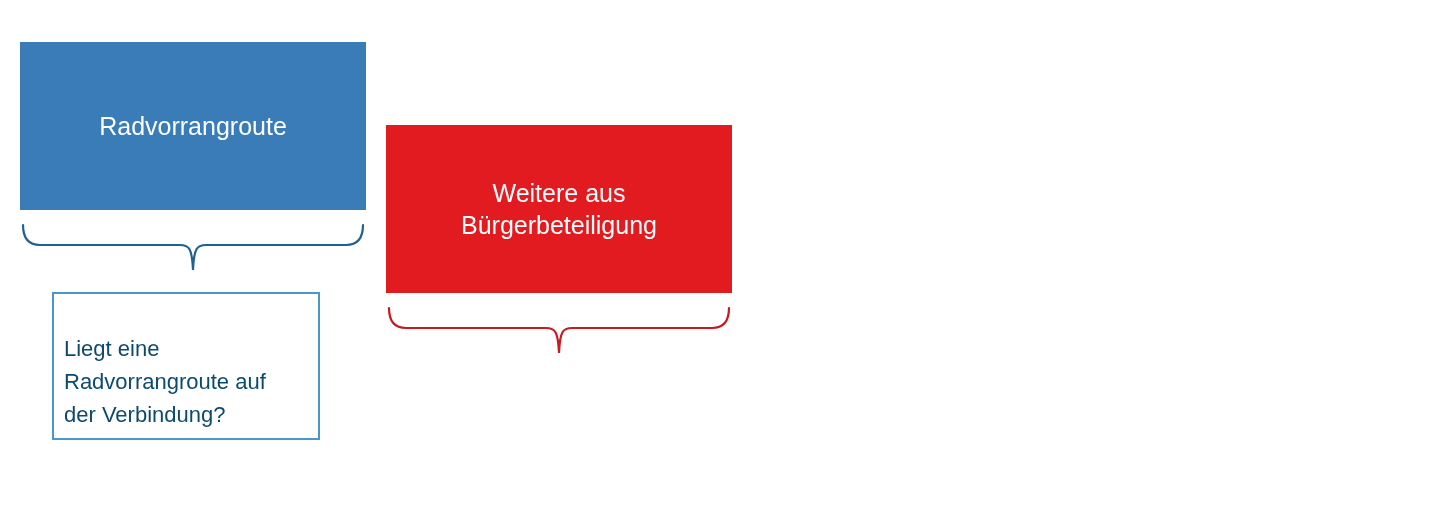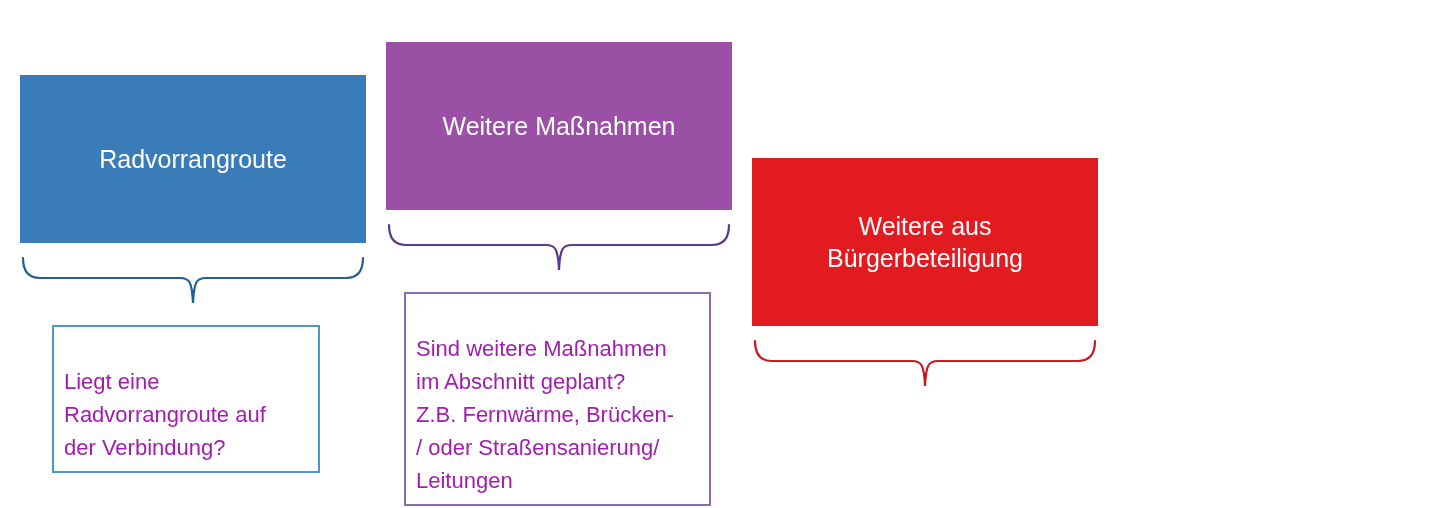--- a/index.html
+++ b/index.html
@@ -43,21 +43,21 @@
     display: block;
     margin-top: 12px;
     width: 346px;
     height: 52px;
   }
   .q-box {
     margin-top: 18px;
     border: 2px solid #888;
     box-sizing: border-box;
     background: #FFFFFF;
-    color: #a21caf;
+    color: #0c4a6e;
     font-size: 22px;
     line-height: 33px;
     padding: 5px 10px 7px 10px;
     white-space: pre-line;
   }
   .col-0 .q-box { margin-left: 32px; width: 268px; }
   .col-1 .q-box { margin-left: 63px; width: 217px; }
   .col-2 .q-box { margin-left: 18px; width: 307px; }
   .col-3 .q-box { margin-left: 31px; width: 289px; }
 </style>
@@ -75,35 +75,20 @@
         <path d="M 3 3 C 3 16, 8 23, 20 23 L 160 23 C 169 23, 172 26, 173 48 C 174 26, 177 23, 186 23 L 326 23 C 338 23, 343 16, 343 3" fill="none" stroke-width="2.2" stroke-linecap="round" stroke="#1F6195"></path>
       </svg>
       <div class="q-box" style="border-color: rgb(74, 151, 206);">
         <span>Liegt eine
 Radvorrangroute auf
 der Verbindung?</span>
       </div>
     </div>
 
 
-    <div class="column col-2">
-      <div class="top-box" style="background-color: rgb(154, 81, 165);">
-        <span>Weitere Maßnahmen</span>
-      </div>
-      <svg class="brace" viewBox="0 0 346 52">
-        <path d="M 3 3 C 3 16, 8 23, 20 23 L 160 23 C 169 23, 172 26, 173 48 C 174 26, 177 23, 186 23 L 326 23 C 338 23, 343 16, 343 3" fill="none" stroke-width="2.2" stroke-linecap="round" stroke="#5A3A90"></path>
-      </svg>
-      <div class="q-box" style="border-color: rgb(143, 107, 177);">
-        <span>Sind weitere Maßnahmen
-im Abschnitt geplant?
-Z.B. Fernwärme, Brücken-
-/ oder Straßensanierung/
-Leitungen</span>
-      </div>
-    </div>
 
     <div class="column col-3">
       <div class="top-box" style="background-color: rgb(226, 27, 33);">
         <span>Weitere aus
 Bürgerbeteiligung</span>
       </div>
       <svg class="brace" viewBox="0 0 346 52">
         <path d="M 3 3 C 3 16, 8 23, 20 23 L 160 23 C 169 23, 172 26, 173 48 C 174 26, 177 23, 186 23 L 326 23 C 338 23, 343 16, 343 3" fill="none" stroke-width="2.2" stroke-linecap="round" stroke="#C81B20"></path>
       </svg>
     </div>

